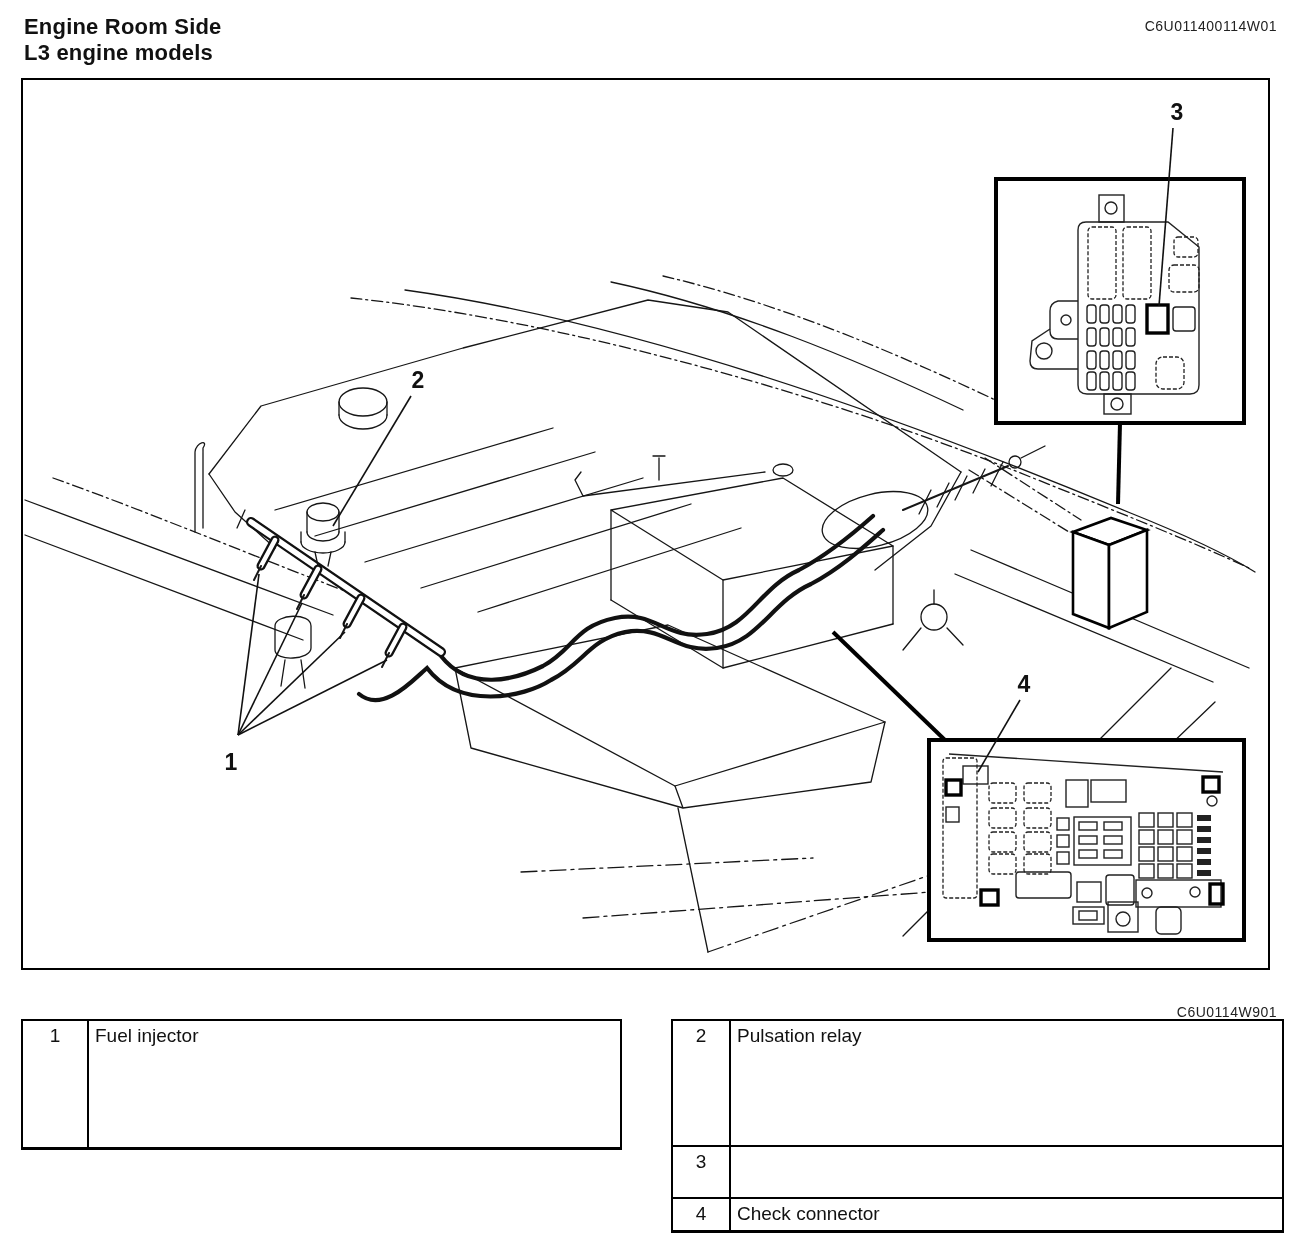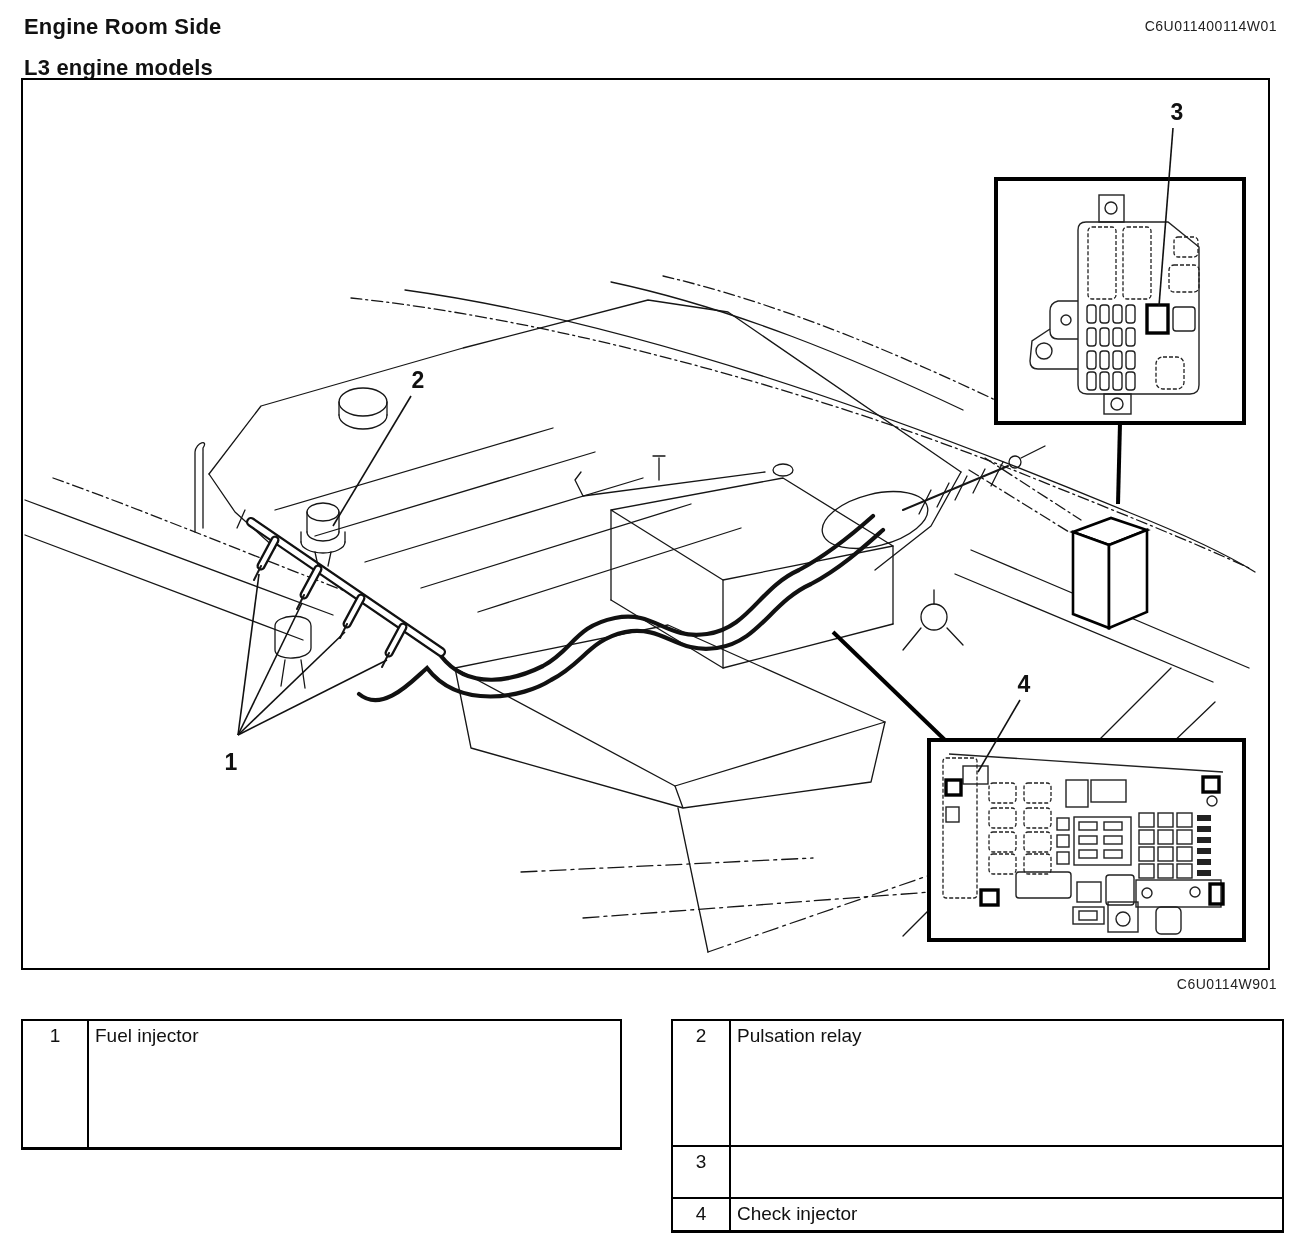--- a/index.html
+++ b/index.html
@@ -1,22 +1,22 @@
 <!DOCTYPE html>
 <html><head>
 <meta charset="utf-8">
 <style>
   html,body{margin:0;padding:0;background:#fff;}
   #page{position:relative;width:1312px;height:1260px;background:#fff;overflow:hidden;
         font-family:"Liberation Sans", sans-serif;color:#111;}
   .h1{position:absolute;left:24px;top:14px;font-size:22px;font-weight:bold;letter-spacing:.2px;}
-  .h2{position:absolute;left:24px;top:55px;font-size:22px;font-weight:bold;letter-spacing:.2px;}
+  .h2{position:absolute;left:24px;top:40px;font-size:22px;font-weight:bold;letter-spacing:.2px;}
   .code{position:absolute;right:35px;font-size:14px;color:#222;letter-spacing:.5px;}
   .code.top{top:18px;}
-  .code.bottom{top:976px;}
+  .code.bottom{top:1004px;}
   #frame{position:absolute;left:21px;top:78px;width:1249px;height:892px;border:2px solid #000;box-sizing:border-box;}
   svg{position:absolute;left:0;top:0;}
   .ln{stroke:#161616;stroke-width:1.3;fill:none;stroke-linecap:round;stroke-linejoin:round;}
   .ln2{stroke:#161616;stroke-width:2;fill:none;stroke-linecap:round;}
   .hose{stroke:#111;stroke-width:4.2;fill:none;stroke-linecap:round;}
   .boldln{stroke:#000;stroke-width:4;fill:none;}
   .lead{stroke:#111;stroke-width:1.6;fill:none;}
   .dash{stroke-dasharray:11 4 2 4;}
   .dash2{stroke-dasharray:16 5 3 5;}
   .callout{font-family:"Liberation Sans",sans-serif;font-size:23px;font-weight:600;fill:#111;}
@@ -294,17 +294,17 @@
   <div id="tblRight" class="tbl" style="left:671px;top:1019px;width:613px;">
     <div class="row" style="height:124px;">
       <div class="num">2</div>
       <div class="lab">Pulsation relay</div>
     </div>
     <div class="row" style="height:52px;">
       <div class="num">3</div>
     </div>
     <div class="row" style="height:33px;">
       <div class="num">4</div>
-      <div class="lab">Check injector</div>
+      <div class="lab">Check connector</div>
     </div>
   </div>
 
 </div>
 
 </body></html>

